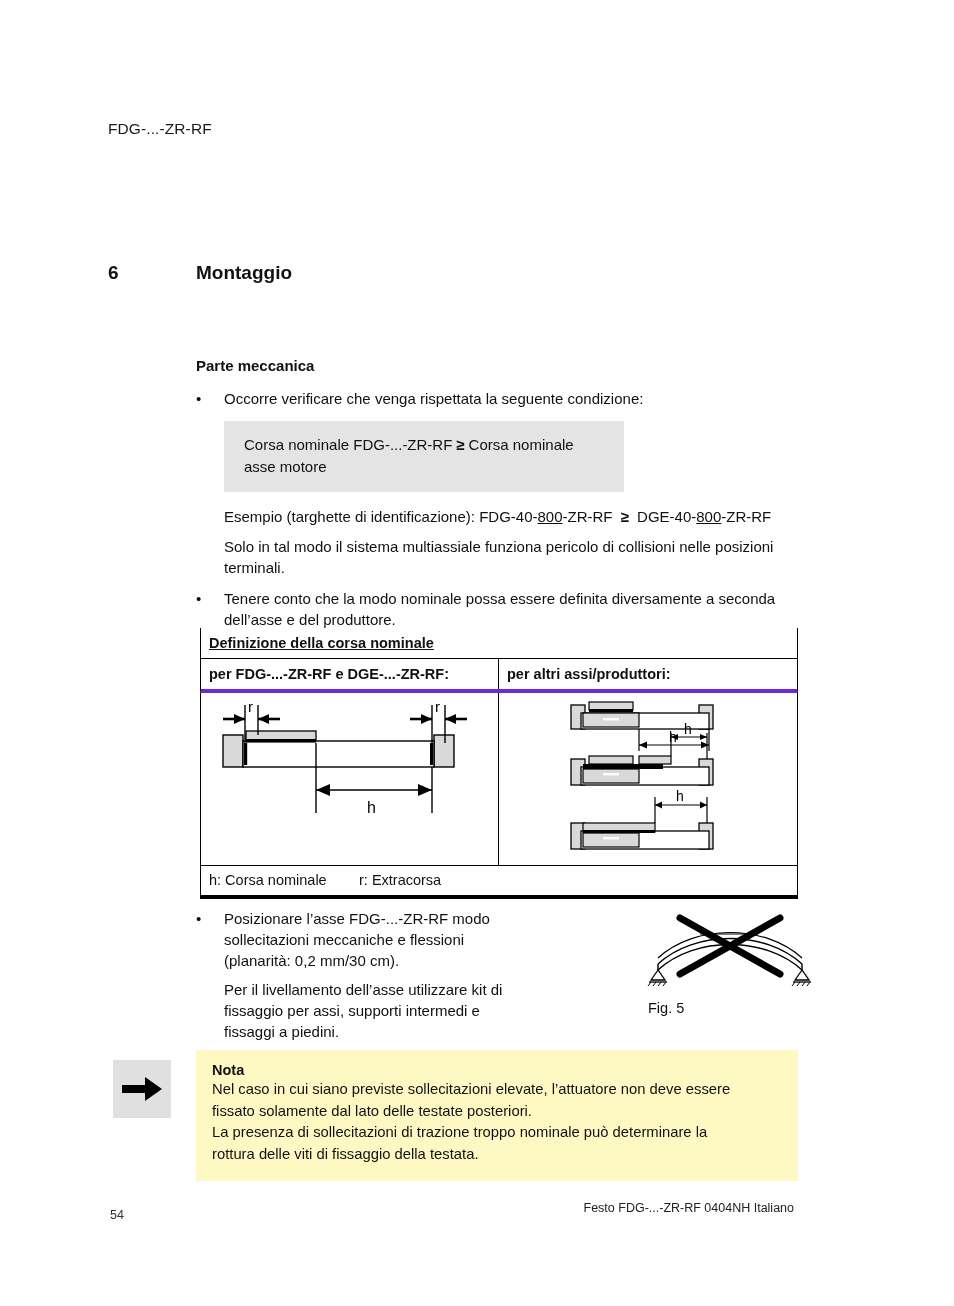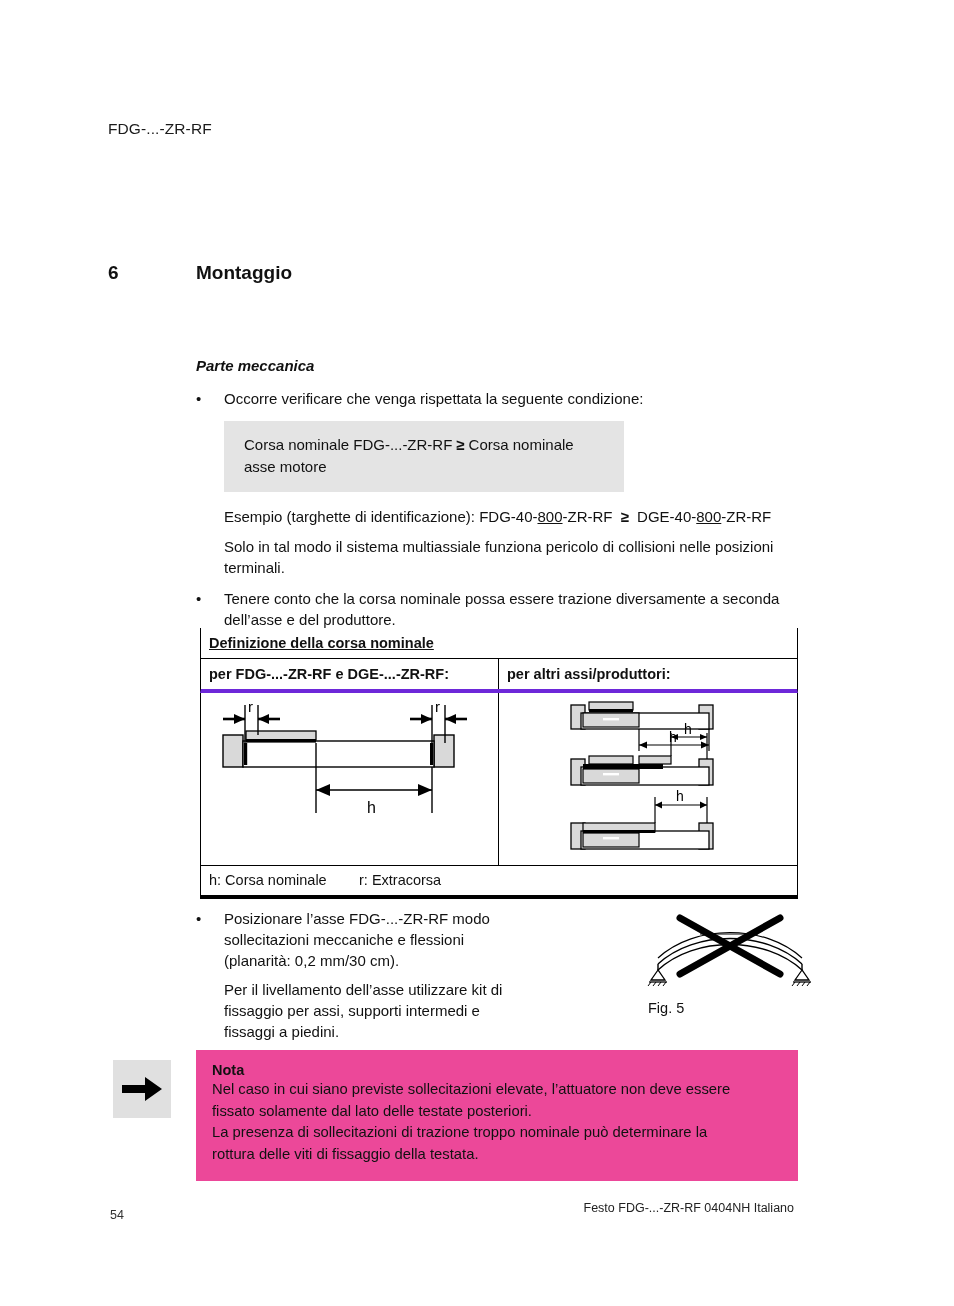--- a/index.html
+++ b/index.html
@@ -26,21 +26,21 @@
     font-size:19px; font-weight:bold; vertical-align:top;
   }
   .chapter-title {
     display:inline-block;
     font-size:19px; font-weight:bold;
   }
 
   
   .body-col { position:absolute; left:196px; top:357px; width:640px; }
 
-  .sub-head { font-size:15px; font-weight:bold; margin:0 0 14px 0;font-style:italic; }
+  .sub-head { font-size:15px; font-weight:bold; margin:0 0 14px 0; }
 
   .bullet-row { display:flex; margin:0 0 2px 0; }
   .bullet-dot {
     width:28px; flex:0 0 28px;
     font-size:15px; line-height:21px; text-align:left;
   }
   .bullet-text { font-size:15px; line-height:21px; }
 
   .formula-box {
     background:#e4e4e4;
@@ -113,21 +113,21 @@
 
   
   .note-icon {
     position:absolute; left:113px; top:1060px;
     width:58px; height:58px; background:#e0e0e0;
     display:flex; align-items:center; justify-content:center;
   }
   .note-box {
     position:absolute; left:196px; top:1050px;
     width:602px; min-height:118px;
-    background:#ec4899;
+    background:#fef9c3;
     padding:12px 16px 16px 16px;
     box-sizing:border-box;
   }
   .note-title { font-size:14.5px; font-weight:bold; margin-bottom:1px; }
   .note-line { font-size:14.8px; line-height:21.5px; }
 
   
   .footer-page {
     position:absolute; left:110px; top:1208px;
     font-size:12.5px; color:#333;
@@ -164,21 +164,21 @@
 
     <div class="indent-para">
       <span>Esempio (targhette di identificazione): FDG-40-</span><u>800</u><span>-ZR-RF</span>
       <span class="ge">≥</span><span> DGE-40-</span><u>800</u><span>-ZR-RF</span>
     </div>
 
     <div class="indent-para" style="margin-top:9px;">Solo in tal modo il sistema multiassiale funziona pericolo di collisioni nelle posizioni terminali.</div>
 
     <div class="bullet-row" style="margin-top:10px;">
       <span class="bullet-dot">•</span>
-      <span class="bullet-text">Tenere conto che la corsa nominale possa essere trazione diversamente a seconda dell’asse e del produttore.</span>
+      <span class="bullet-text">Tenere conto che la modo nominale possa essere definita diversamente a seconda dell’asse e del produttore.</span>
     </div>
 
   </div>
 
   <div class="stroke-table">
 
     <div class="tbl-title-row">Definizione della corsa nominale</div>
 
     <div class="tbl-head-row">
       <div class="tbl-head-cell col-a">per FDG-...-ZR-RF e DGE-...-ZR-RF:</div>

